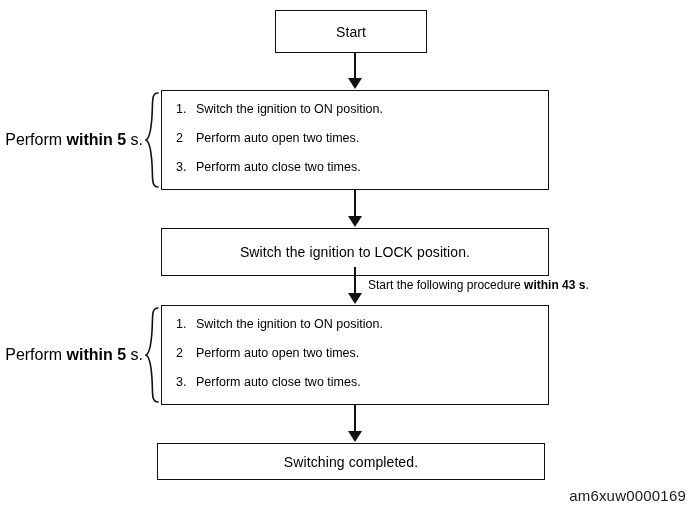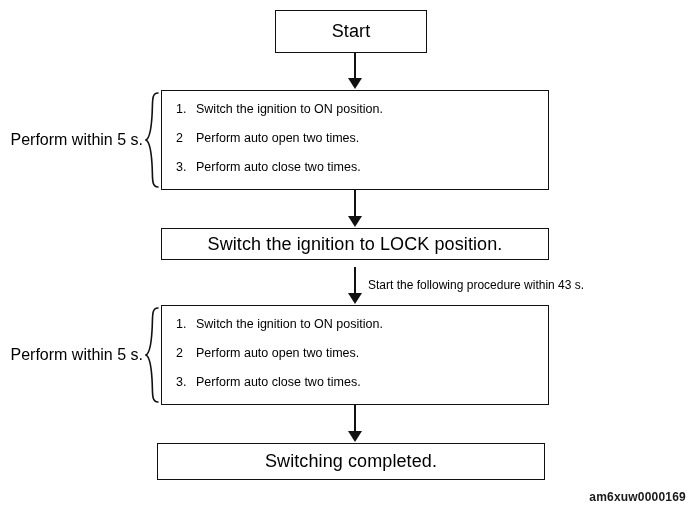--- a/index.html
+++ b/index.html
@@ -30,21 +30,21 @@
     box-sizing: border-box;
     border: 1.6px solid #111111;
     background: #ffffff;
   }
   .box-center {
     display: flex;
     align-items: center;
     justify-content: center;
   }
   .box-label {
-    font-size: 18px;
+    font-size: 14px;
     letter-spacing: 0.1px;
     white-space: nowrap;
   }
 
   
   #start-box {
     left: 275px;
     top: 10px;
     width: 152px;
     height: 43px;
@@ -70,21 +70,21 @@
     width: 20px;
     flex: 0 0 20px;
   }
   .step-text { flex: 0 0 auto; }
 
   
   #lock-box {
     left: 161px;
     top: 228px;
     width: 388px;
-    height: 32px;
+    height: 48px;
   }
   #done-box {
     left: 157px;
     top: 443px;
     width: 388px;
     height: 37px;
   }
 
   
   .connector {
@@ -123,38 +123,38 @@
     text-align: right;
     padding-right: 2px;
   }
   .brace {
     position: absolute;
     right: 2px;
     top: 2px;
     width: 14px;
     height: 96px;
   }
-  .bold { font-weight: normal; }
+  .bold { font-weight: bold; }
 
   
   #annotation {
     position: absolute;
     left: 368px;
     top: 278px;
     font-size: 12px;
     white-space: nowrap;
   }
 
   
   #figure-id {
     position: absolute;
     right: 11px;
     bottom: 8px;
-    font-size: 12px;
-    font-weight: bold;
+    font-size: 15px;
+    font-weight: normal;
     letter-spacing: 0.2px;
     color: #1a1a1a;
   }
 </style>
 </head>
 <body>
 
 <div id="canvas">
 
   <div class="box box-center" id="start-box">

